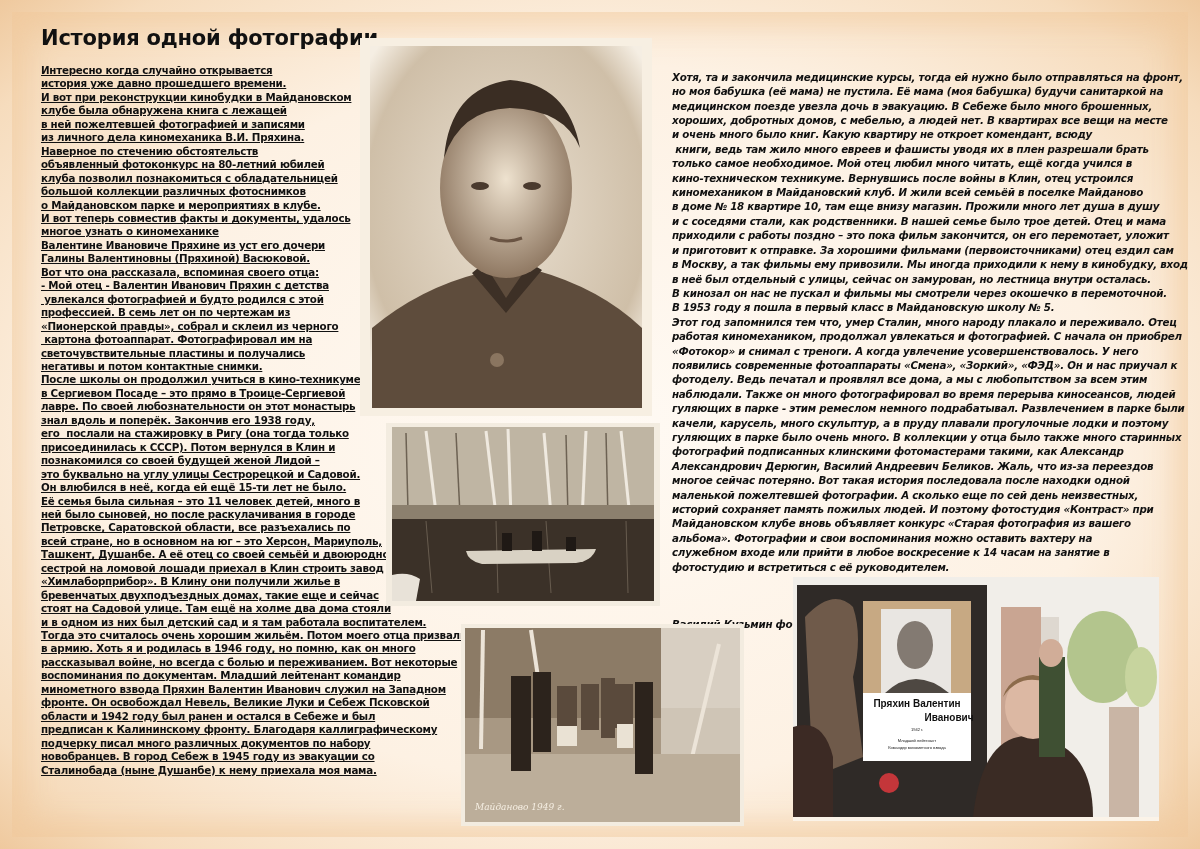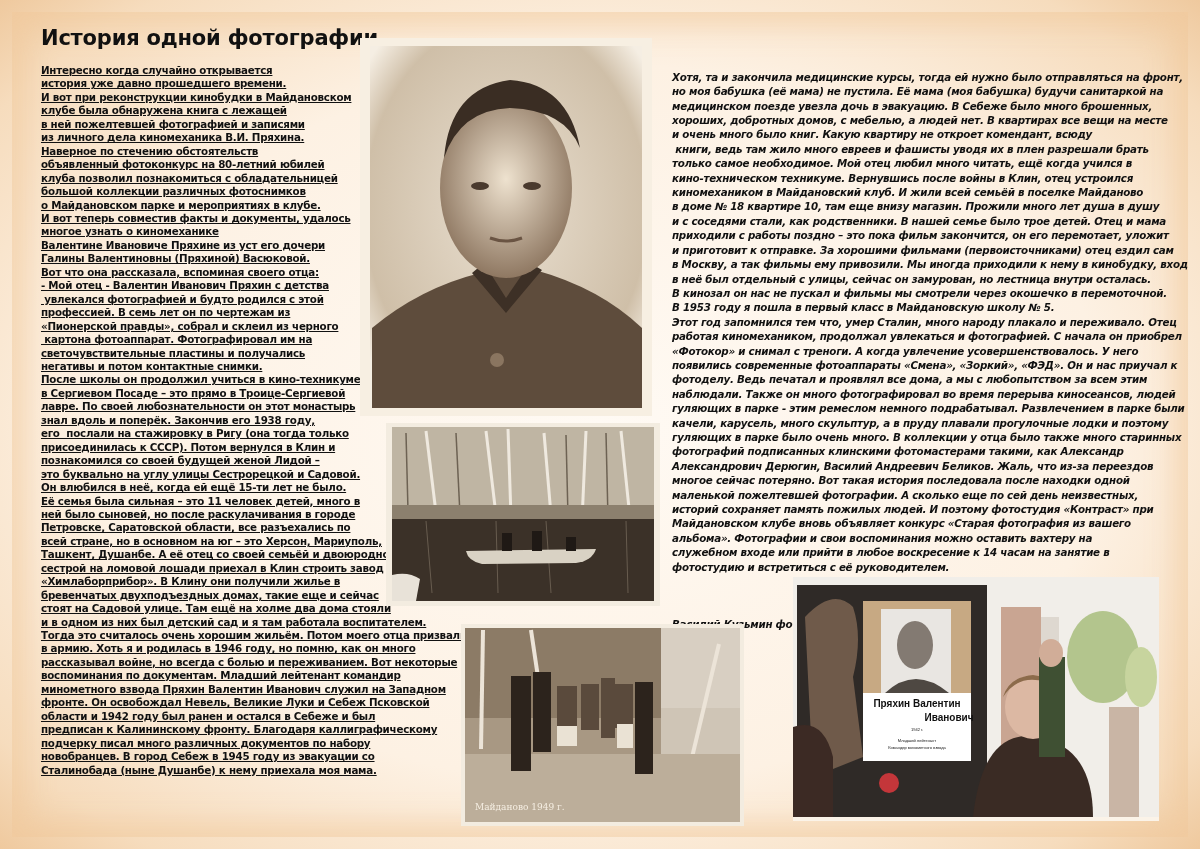--- a/index.html
+++ b/index.html
@@ -9,21 +9,21 @@
     background:radial-gradient(ellipse at center,#fffaf4 0%,#fdf1e3 60%,#f6dcbd 88%,#efc99e 100%);}
   .inner{position:absolute;left:12px;top:12px;right:12px;bottom:12px;
     box-shadow:inset 0 0 26px 14px rgba(240,200,155,.55);}
   .title{position:absolute;left:41px;top:26px;font-size:21px;font-weight:bold;letter-spacing:-0.2px;margin:0;}
   .col{position:absolute;font-weight:bold;font-size:10.3px;line-height:13.45px;letter-spacing:-0.25px;white-space:pre;}
   .col-left{left:41px;top:64px;text-decoration:underline;}
   .col-right{left:672px;top:41px;font-size:10.3px;line-height:14.4px;font-style:italic;}
   .signature{margin-top:14px;}
   .photo{position:absolute;overflow:hidden;}
   .photo svg{display:block;width:100%;height:100%;}
-  .caption-script{position:absolute;left:14px;bottom:14px;font-family:"DejaVu Serif",serif;font-size:9px;color:#f5eee2;}
+  .caption-script{position:absolute;left:14px;bottom:14px;font-family:"DejaVu Serif",serif;font-style:italic;font-size:9px;color:#f5eee2;}
   .placard-text{position:absolute;left:0;right:0;text-align:center;font-family:"Liberation Sans",sans-serif;}
 </style>
 </head>
 <body>
 
 <div class="frame">
   <div class="inner"></div>
 </div>
 
 <h1 class="title">История одной фотографии</h1>

